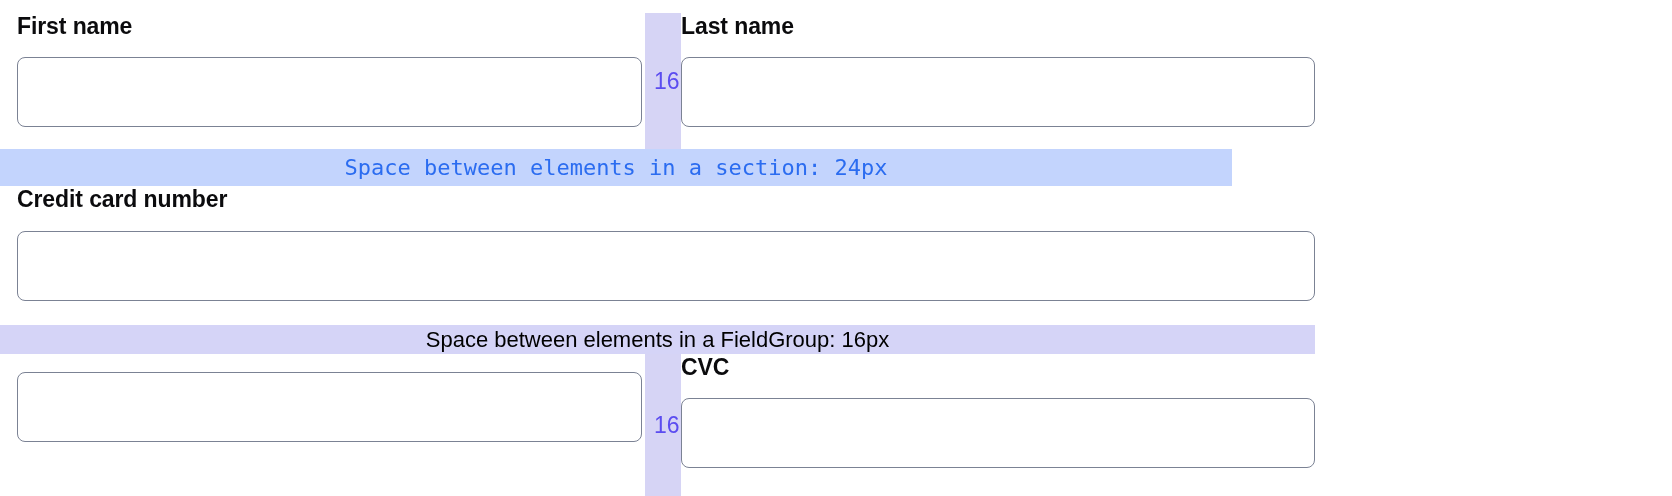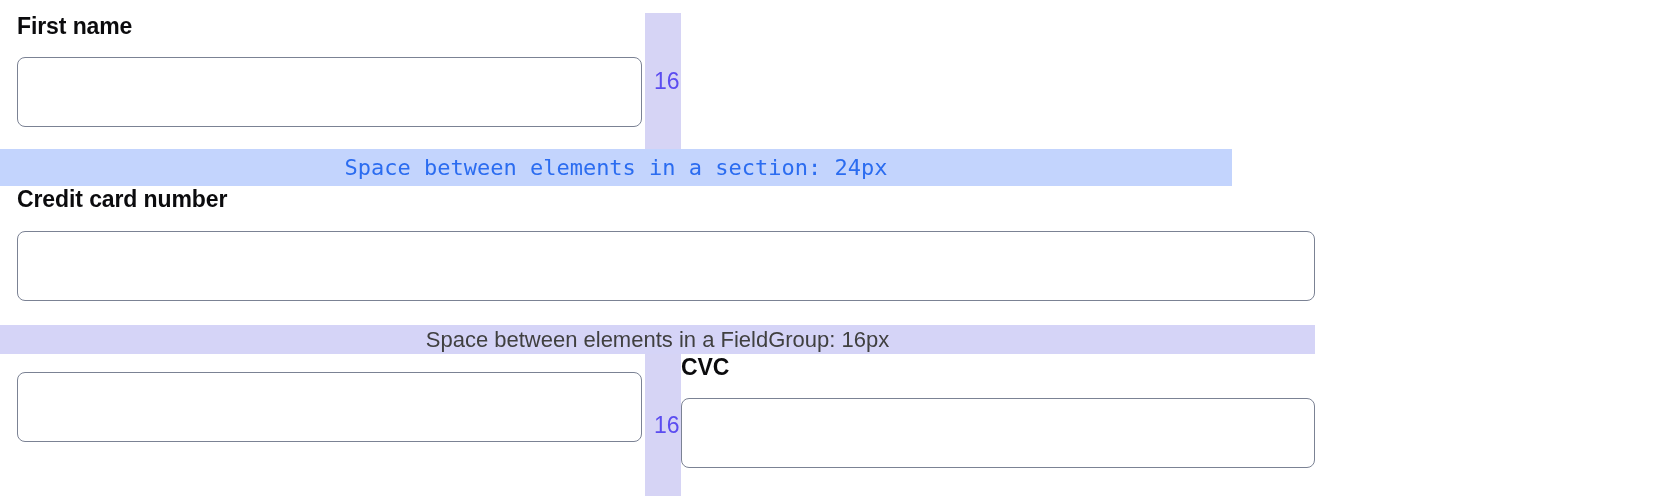--- a/index.html
+++ b/index.html
@@ -99,40 +99,45 @@
     color: #2b6cf0;
     letter-spacing: 0px;
   }
   .anno-band.fieldgroup {
     background: #d5d4f7;
   }
   .anno-band.fieldgroup .anno-text {
     font-family: "Liberation Sans", sans-serif;
     font-size: 22px;
     line-height: 1;
-    color: #404040;
+    color: #000000;
     letter-spacing: 0px;
   }
 </style>
 </head>
 <body>
 
 <div id="stage">
 
   <div class="gap-band" style="left:645px; top:13px; width:36px; height:136px;">
     <span class="gap-label">16</span>
   </div>
 
   <div class="row" style="top:13px; height:136px;">
     <div class="col" style="left:17px; width:625px;">
       <div class="field-label">First name</div>
       <div style="height:18px;"></div>
       <input class="field-input" type="text" value="" placeholder="" style="">
     </div>
 
+    <div class="col" style="left:681px; width:634px;">
+      <div class="field-label">Last name</div>
+      <div style="height:18px;"></div>
+      <input class="field-input" type="text" value="" placeholder="" style="">
+    </div>
   </div>
 
   <div class="anno-band section" style="top:149px; width:1232px; height:37px;">
     <span class="anno-text">Space between elements in a section: 24px</span>
   </div>
 
   <div class="row" style="top:186px; height:117px;">
     <div class="col" style="left:17px; width:1298px;">
       <div class="field-label">Credit card number</div>
       <div style="height:19px;"></div>

